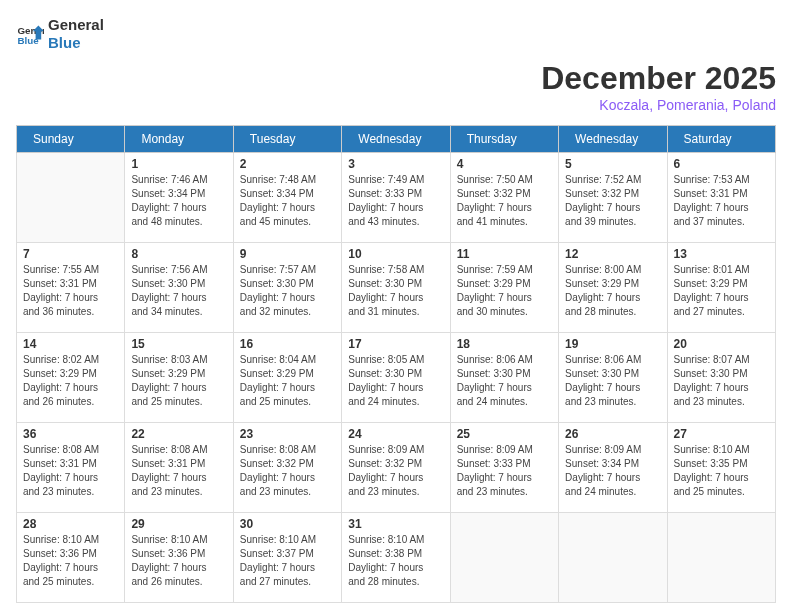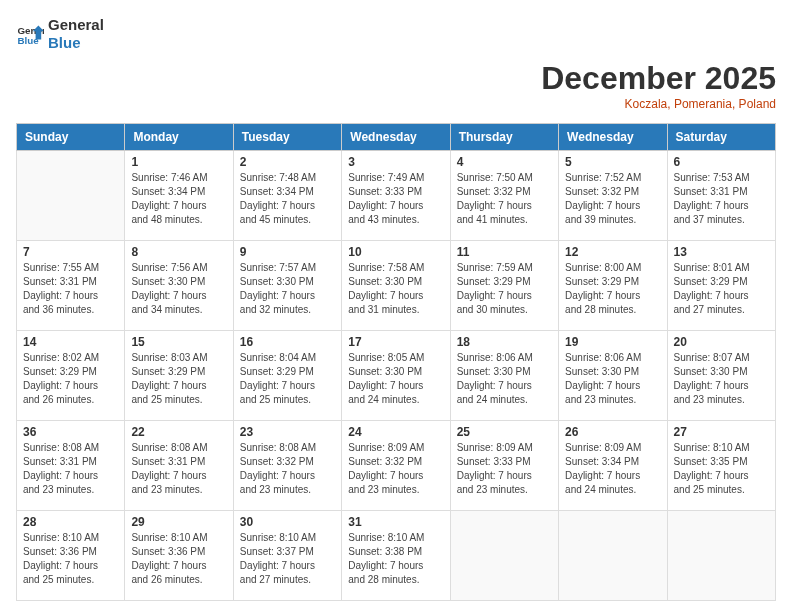--- a/index.html
+++ b/index.html
@@ -28,36 +28,36 @@
     .title-block {
       text-align: right;
     }
     .month-title {
       font-size: 32px;
       font-weight: bold;
       color: #333;
       margin-top: 44px;
     }
     .location {
-      font-size: 12px;
-      color: #c2410c;
+      font-size: 14px;
+      color: #8b5cf6;
       text-align: right;
     }
     .calendar {
       width: 100%;
       border-collapse: collapse;
       font-size: 11px;
     }
     .calendar th {
       background-color: #2979b9;
       color: #fff;
       text-align: left;
-      padding: 6px 8px;
+      padding: 6px 16px;
       font-size: 12px;
-      font-weight: bold;
+      font-weight: normal;
       border: 1px solid #ccc;
     }
     .calendar td {
       border: 1px solid #ddd;
       padding: 4px 6px;
       vertical-align: top;
       width: calc(100% / 7);
       min-height: 80px;
       background: #fff;
     }

